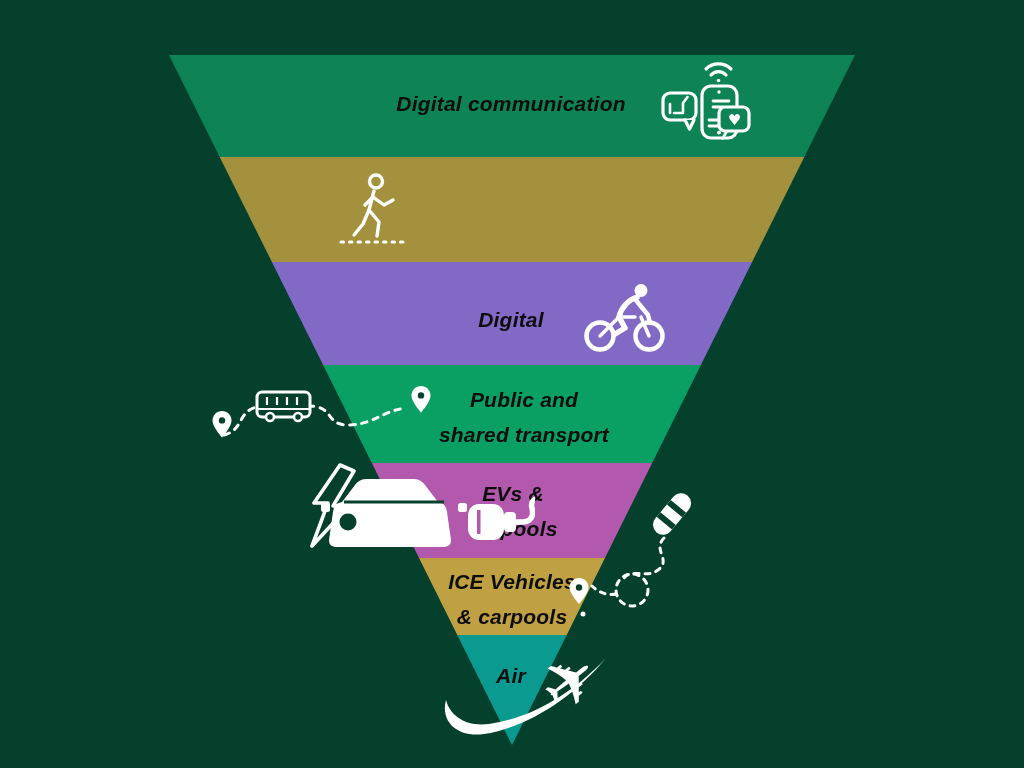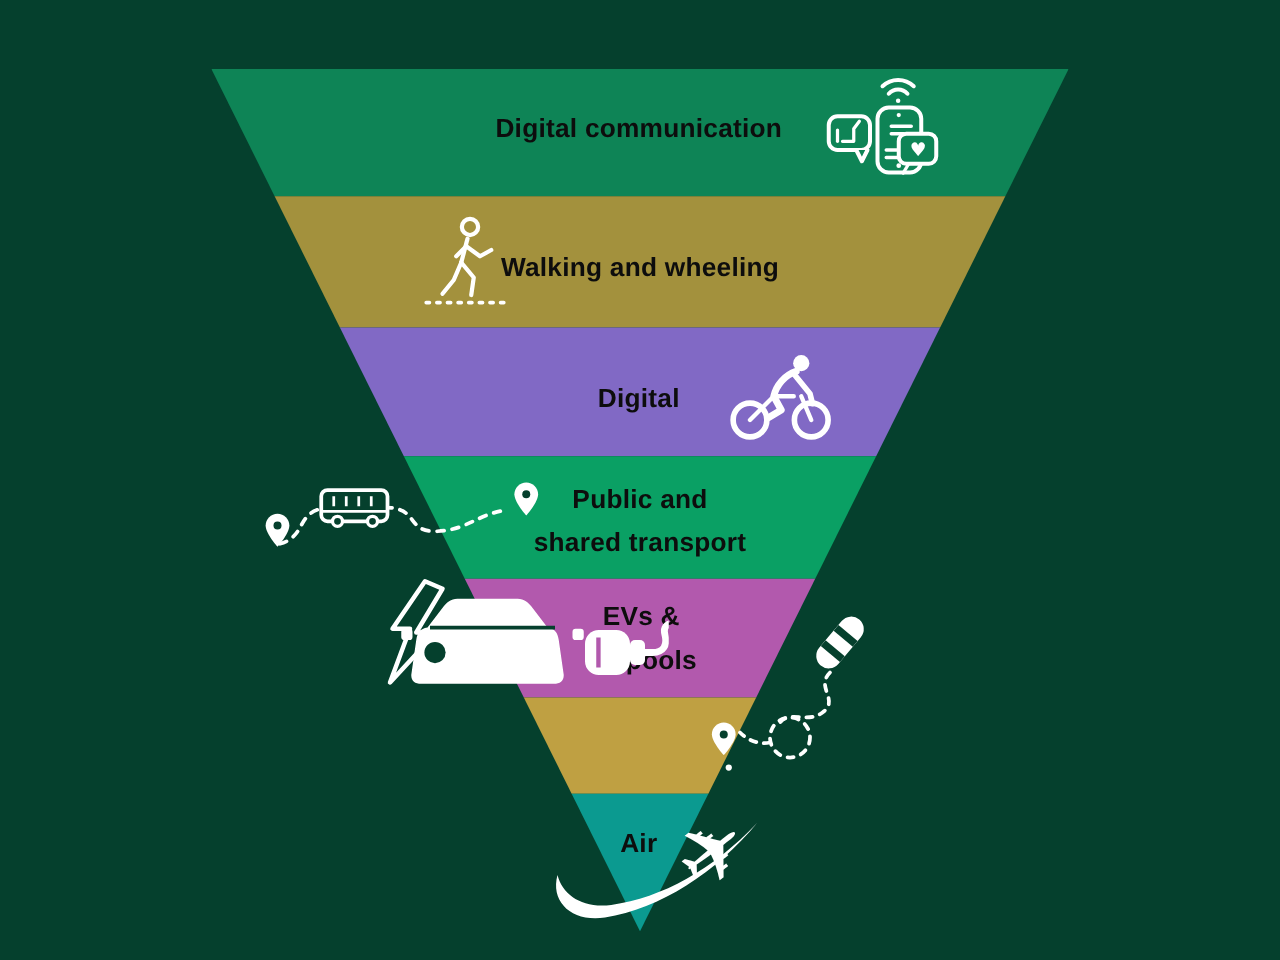--- a/index.html
+++ b/index.html
@@ -1,21 +1,21 @@
 <!DOCTYPE html>
 <html style="--background: #05402d; --text: #0d0d0d; --icon: #ffffff; --level0: #0e8456; --level1: #a3913d; --level2: #8169c5; --level3: #0aa064; --level4: #b259ad; --level5: #bfa042; --level6: #0b9a90;"><head>
 <meta charset="utf-8">
 <style>
   html,body{margin:0;padding:0;}
   body{
     width:1024px;height:768px;overflow:hidden;
     background:var(--background);
     font-family:"Liberation Sans", sans-serif;
   }
-  .canvas{position:relative;width:1024px;height:768px;background:var(--background);}
+  .canvas{position:relative;width:1024px;height:768px;background:var(--background);font-style:italic;}
 
   
   .funnel{
     position:absolute;left:169px;top:55px;width:686px;height:690px;
     clip-path:polygon(0 0, 100% 0, 50% 100%);
     display:flex;flex-direction:column;
   }
   .band{width:100%;}
   .band-0{height:102px;background:var(--level0);}
   .band-1{height:105px;background:var(--level1);}
@@ -27,21 +27,21 @@
 
   .band-label{
     position:absolute;transform:translate(-50%,-50%);
     font-size:21px;font-weight:700;color:var(--text);
     text-align:center;white-space:pre-line;line-height:35px;
     letter-spacing:.2px;
   }
   .lbl-0{left:511px;top:103px;}
   .lbl-1{left:512px;top:214px;}
   .lbl-2{left:511px;top:319px;}
-  .lbl-3{left:512px;top:417px;}
+  .lbl-3{left:524px;top:417px;}
   .lbl-4{left:513px;top:511px;}
   .lbl-5{left:512px;top:599px;}
   .lbl-6{left:511px;top:675px;}
 
   .icon{position:absolute;}
   .icon svg{display:block;}
   .ic-digital  {left:658px;top:60px;}
   .ic-walk     {left:338px;top:172px;}
   .ic-cycle    {left:583px;top:282px;}
   .ic-bus      {left:210px;top:385px;}
@@ -58,26 +58,27 @@
     <div class="band band-0"></div>
     <div class="band band-1"></div>
     <div class="band band-2"></div>
     <div class="band band-3"></div>
     <div class="band band-4"></div>
     <div class="band band-5"></div>
     <div class="band band-6"></div>
   </div>
 
   <div class="band-label lbl-0">Digital communication</div>
-  <div class="band-label lbl-1">Walking and wheeling</div>
   <div class="band-label lbl-2">Digital</div>
   <div class="band-label lbl-3">Public and
 shared transport</div>
   <div class="band-label lbl-4">EVs &amp;
 carpools</div>
+  <div class="band-label lbl-5">ICE Vehicles
+&amp; carpools</div>
   <div class="band-label lbl-6">Air</div>
 
   <div class="icon ic-digital">
     <svg width="100" height="84" viewBox="0 0 100 84">
       <g stroke="var(--icon)" fill="none" stroke-width="3.2" stroke-linecap="round" stroke-linejoin="round">
         <path d="M53 15a10 10 0 0 1 15 0"></path>
         <path d="M48 9a18 18 0 0 1 25 0"></path>
         <circle cx="60.5" cy="20.5" r="1.8" fill="var(--icon)" stroke="none"></circle>
         <rect x="44" y="26" width="35" height="52" rx="9" fill="var(--level0)"></rect>
         <circle cx="61" cy="32" r="1.7" fill="var(--icon)" stroke="none"></circle>

